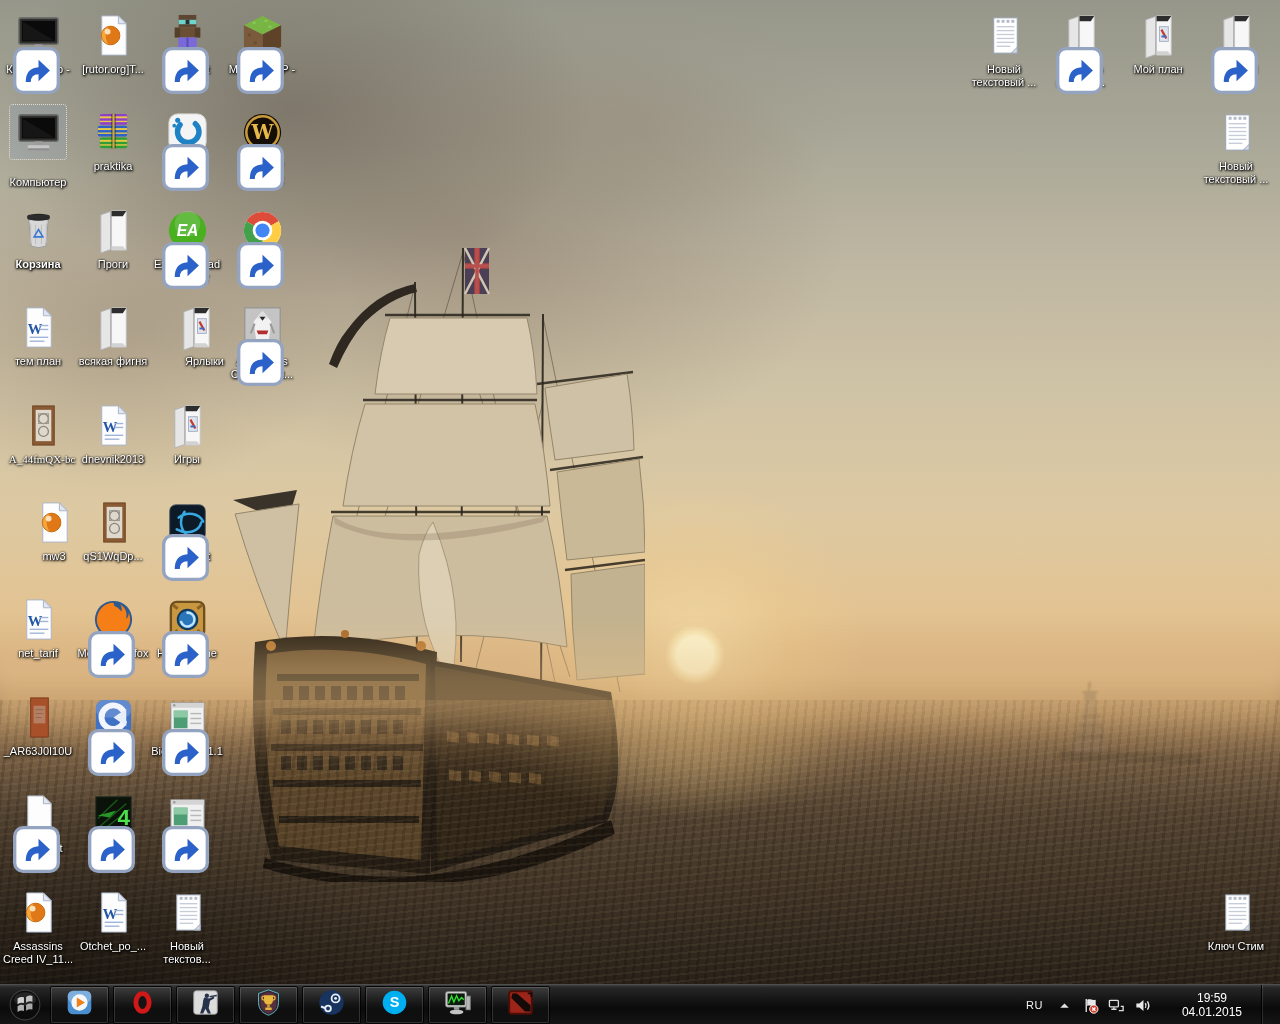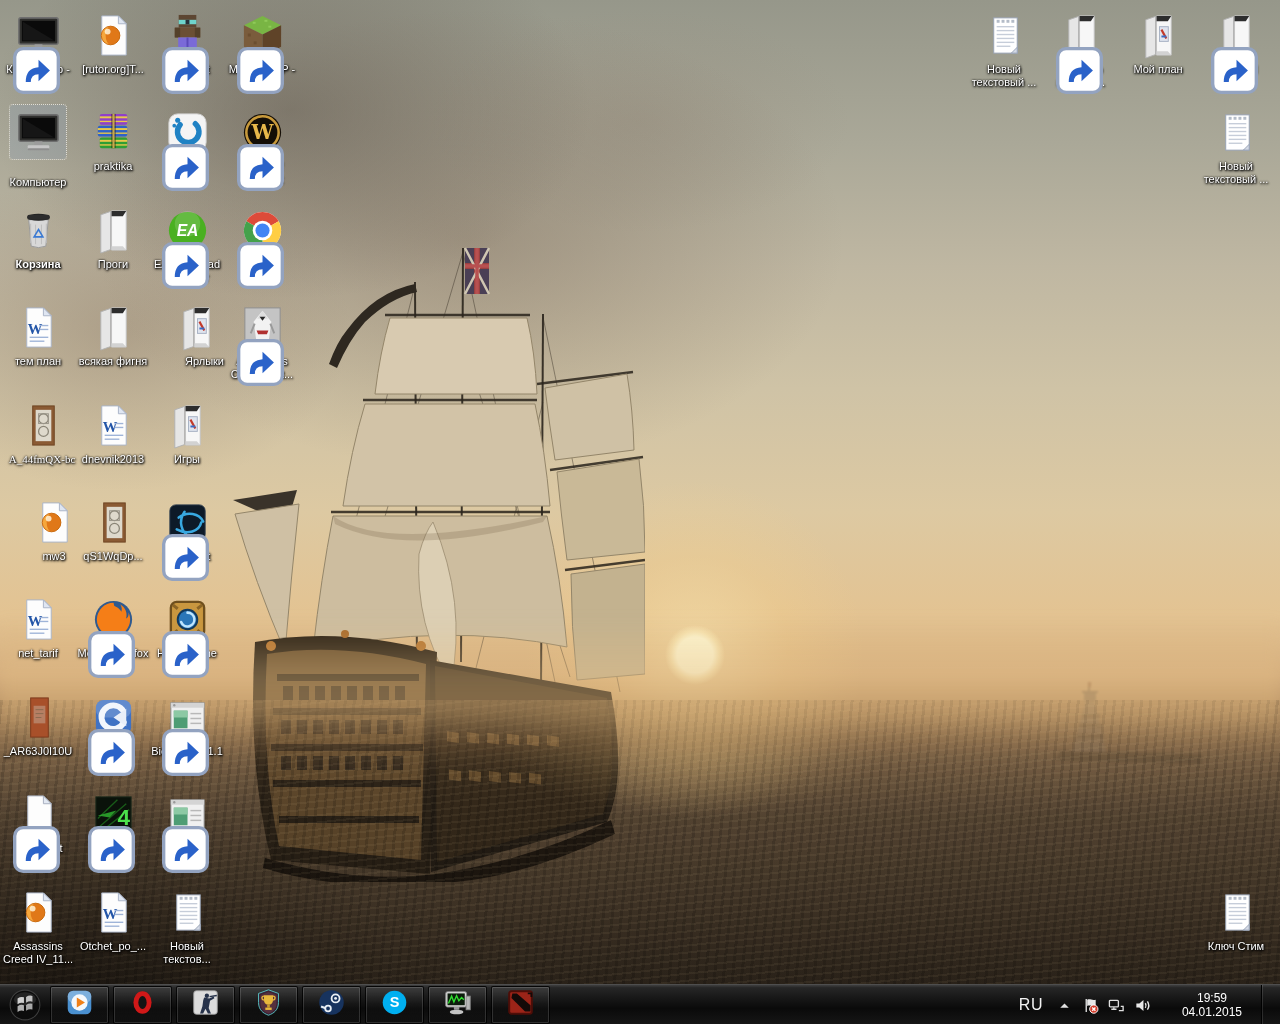--- a/index.html
+++ b/index.html
@@ -44,21 +44,21 @@
     background:linear-gradient(180deg,#3f3f3f 0%,#262626 7%,#141414 40%,#0a0a0a 60%,#161616 100%);
     border-top:1px solid #4e4e4e;box-sizing:border-box;display:flex;align-items:center;}
   #start-btn{width:50px;height:40px;display:flex;align-items:center;justify-content:center;flex:0 0 auto;}
   #start-btn svg{width:34px;height:34px;}
   #task-apps{display:flex;gap:4px;align-items:center;height:40px;}
   .tapp{width:57px;height:36px;margin-top:0px;border-radius:2px;display:flex;align-items:center;justify-content:center;
     border:1px solid rgba(0,0,0,0.85);box-shadow:inset 0 0 0 1px rgba(255,255,255,0.14);
     background:linear-gradient(180deg,rgba(255,255,255,0.10),rgba(255,255,255,0.03) 45%,rgba(0,0,0,0.25));}
   .tapp svg{width:29px;height:29px;}
   #tray{position:absolute;right:0;top:0;height:40px;display:flex;align-items:center;gap:9px;padding-right:10px;}
-  #tray-lang{color:#f2f2f2;font-size:16px;letter-spacing:.5px;padding:3px 4px;}
+  #tray-lang{color:#f2f2f2;font-size:11px;letter-spacing:.5px;padding:3px 4px;}
   .tray-ico{width:17px;height:17px;display:flex;align-items:center;justify-content:center;}
   .tray-ico svg{width:17px;height:17px;}
   #clock{color:#fff;font-size:12px;line-height:14px;text-align:center;padding:0 4px;margin-left:18px;}
   #show-desktop{width:8px;height:40px;border-left:1px solid #000;box-shadow:inset 1px 0 0 rgba(255,255,255,0.12);margin-left:6px;}
 </style>
 </head>
 <body>
 
 <div id="desktop">
   <div id="wallpaper"></div>

